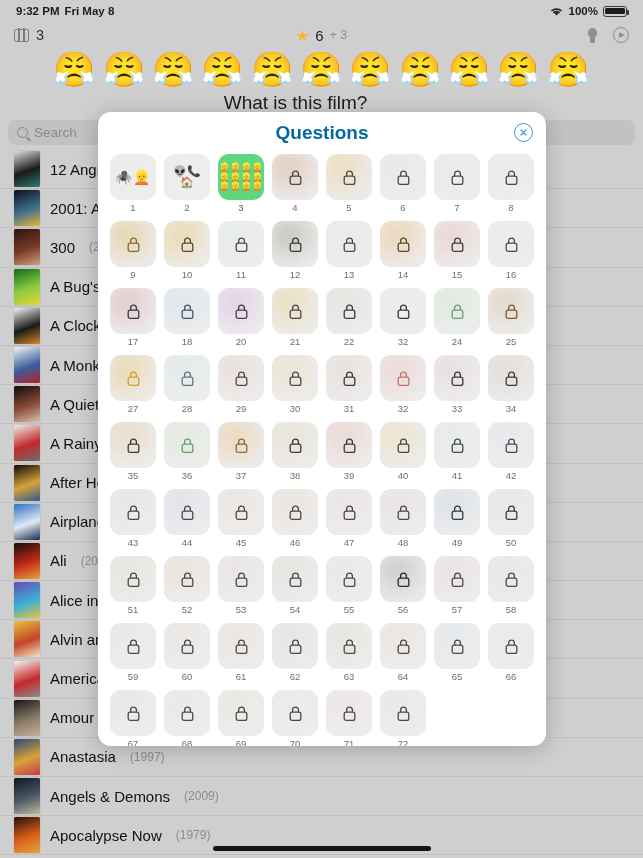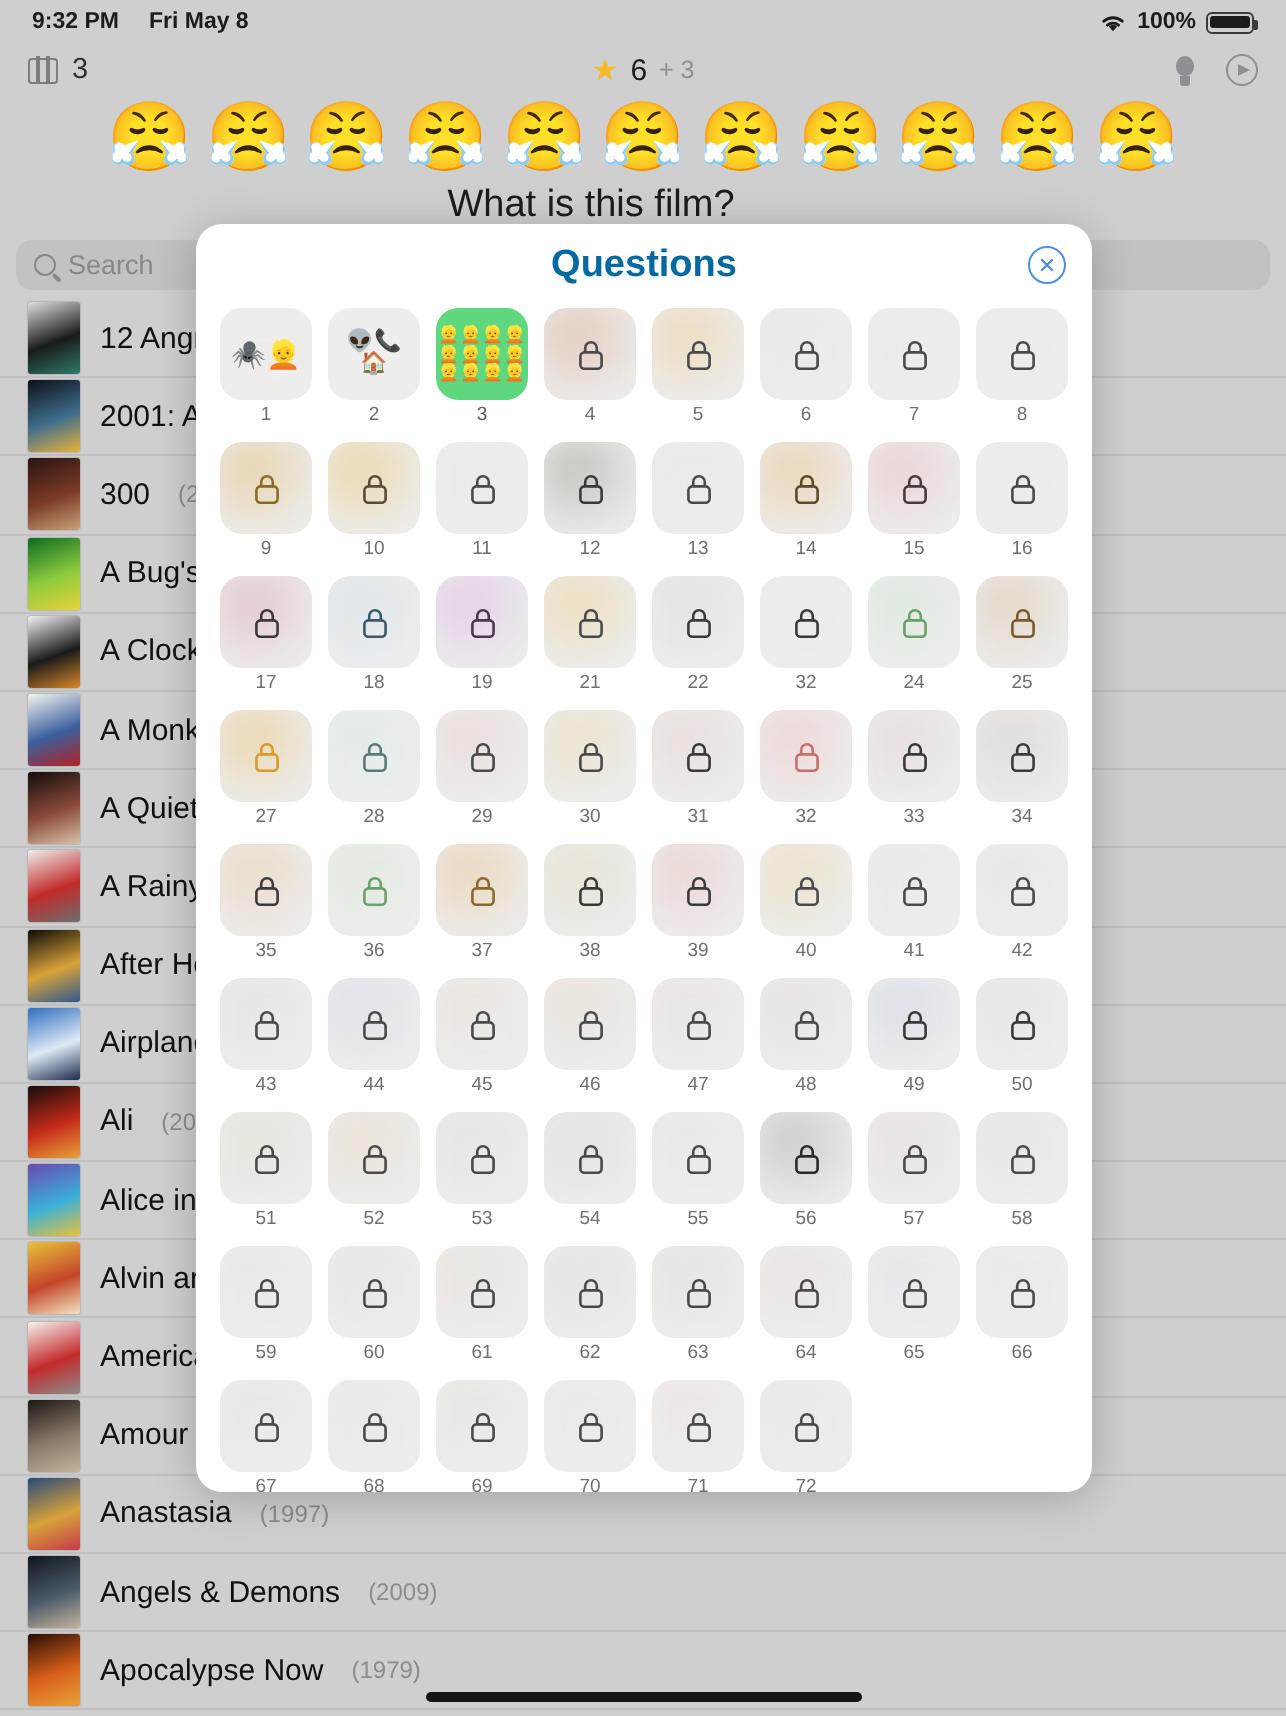--- a/index.html
+++ b/index.html
@@ -10,21 +10,21 @@
     position:relative;
     -webkit-font-smoothing:antialiased;
   }
 
   
   .statusbar{
     position:absolute; top:0; left:0; width:643px; height:22px;
     display:flex; align-items:center; padding:0 16px;
     font-size:11.5px; color:#1c1c1e; font-weight:600;
   }
-  .sb-left{display:flex;gap:15px;align-items:center;}
+  .sb-left{display:flex;gap:5px;align-items:center;}
   .sb-right{margin-left:auto;display:flex;gap:5px;align-items:center;font-weight:600;}
   .wifi-ic{display:inline-block;width:15px;height:11px;position:relative;}
   .battery{
     width:24px;height:11px;border:1.2px solid #3a3a3c;border-radius:3px;position:relative;
     display:inline-block;
   }
   .battery::after{content:"";position:absolute;right:-3px;top:3px;width:2px;height:5px;background:#3a3a3c;border-radius:0 1px 1px 0;}
   .battery i{position:absolute;left:1.2px;top:1.2px;bottom:1.2px;width:19.5px;background:#1c1c1e;border-radius:1.5px;display:block;}
 
   
@@ -523,21 +523,21 @@
         <div class="cell">
           <div class="tile">
             <div class="blob" style="background: radial-gradient(circle at 38% 32%, rgb(216, 176, 224) 0%, rgb(237, 237, 237) 72%);"></div>
             <div class="content lock">
               <svg width="15" height="17" viewBox="0 0 15 17">
                 <rect x="2.2" y="7.2" width="10.6" height="8.2" rx="2" fill="none" stroke="#4a3a4a" stroke-width="1.3"></rect>
                 <path d="M4.6 7.2 V5.0 a2.9 2.9 0 0 1 5.8 0 V7.2" fill="none" stroke="#4a3a4a" stroke-width="1.3"></path>
               </svg>
             </div>
           </div>
-          <div class="cell-num">19</div>
+          <div class="cell-num">20</div>
         </div>
         <div class="cell">
           <div class="tile">
             <div class="blob" style="background: radial-gradient(circle at 38% 32%, rgb(236, 207, 138) 0%, rgb(237, 237, 237) 72%);"></div>
             <div class="content lock">
               <svg width="15" height="17" viewBox="0 0 15 17">
                 <rect x="2.2" y="7.2" width="10.6" height="8.2" rx="2" fill="none" stroke="#4a4a4a" stroke-width="1.3"></rect>
                 <path d="M4.6 7.2 V5.0 a2.9 2.9 0 0 1 5.8 0 V7.2" fill="none" stroke="#4a4a4a" stroke-width="1.3"></path>
               </svg>
             </div>

